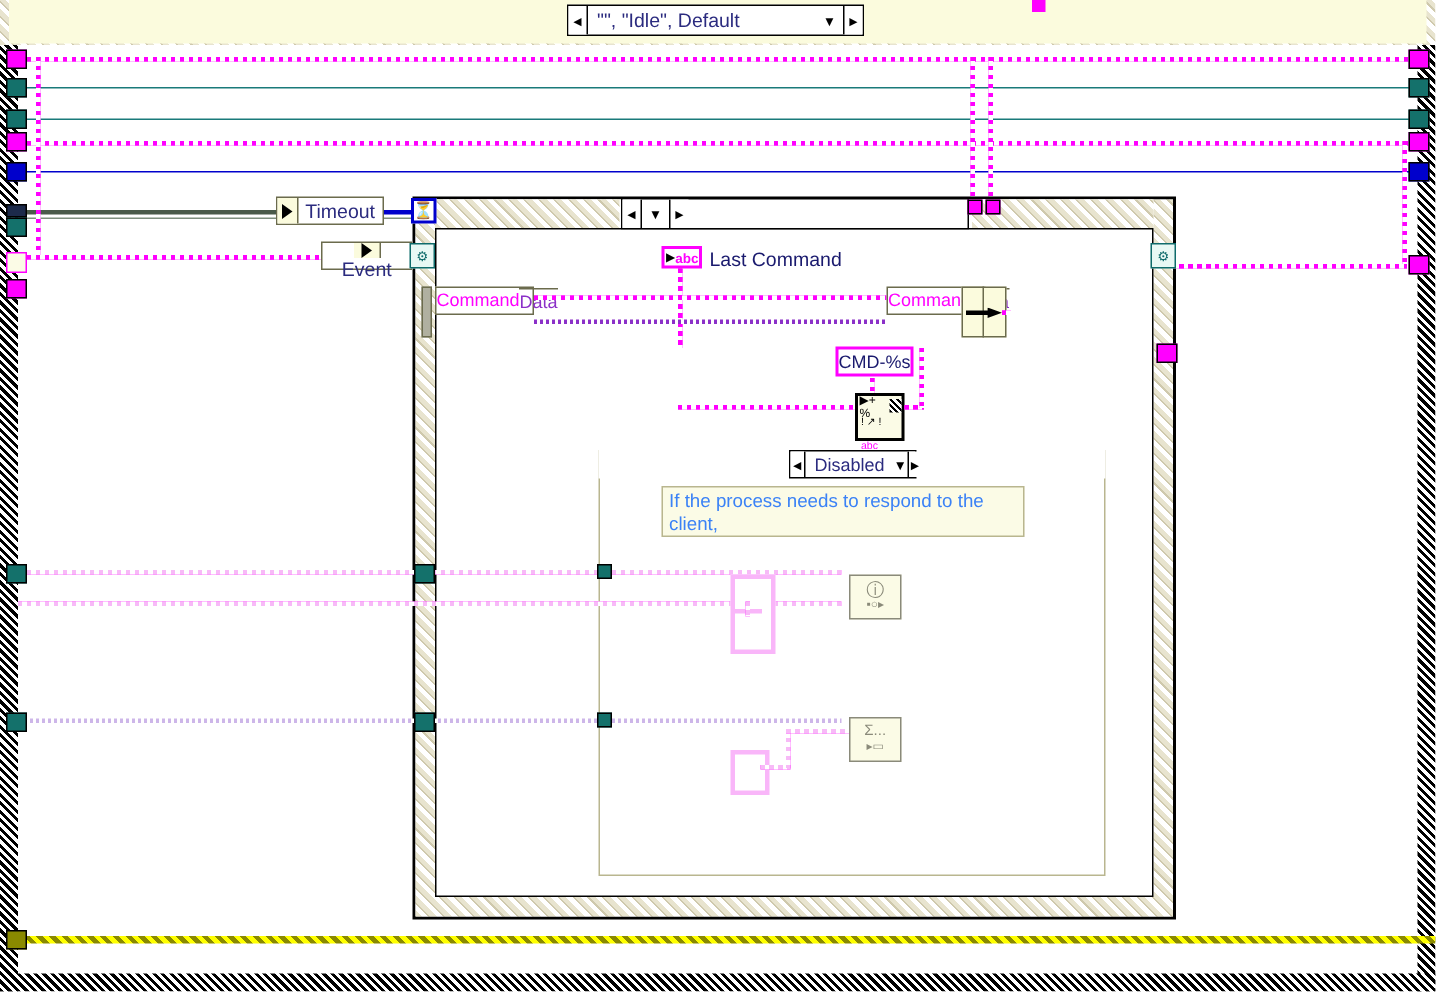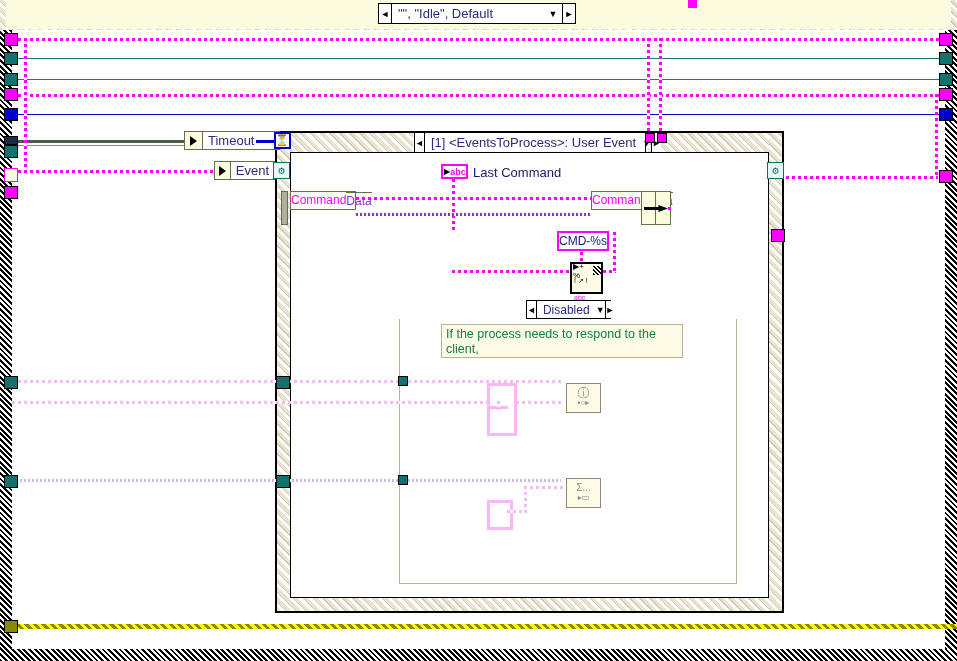--- a/index.html
+++ b/index.html
@@ -64,21 +64,21 @@
   .clusterNode .row{height:16px;display:flex;align-items:center;justify-content:center;
         font-size:12px;white-space:nowrap;}
   .clusterNode .row.sep{border-top:1px solid #6b6b4d;}
   .cmd-c{color:#ff00ff;}
   .data-c{color:#8b30c8;}
 
   .strconst{border:2px solid #ff00ff;background:#fff;font-size:12px;color:#1a1a6e;
             padding:1px 0;white-space:nowrap;}
 
   .commentbox{border:1px solid #b9b68f;background:#fbfbe6;
-              font-size:12.5px;color:#15803d;line-height:15px;padding:2px 4px;}
+              font-size:12.5px;color:#3b82f6;line-height:15px;padding:2px 4px;}
   .disabledtext{font-size:12.5px;color:#c5bcc9;white-space:nowrap;}
 
   .viNode{border:1px solid #8a8a7a;background:#fbfbe6;position:absolute;}
   .pinkNode{border:3px solid #f9b6f9;background:#fff;position:absolute;}
 
   .smallglyph{font-size:9px;color:#8a8a7a;display:flex;align-items:center;
               justify-content:center;height:100%;flex-direction:column;line-height:10px;}
 
   .tunnel{position:absolute;border:1px solid #000;}
   .label-mag{position:absolute;font-size:12px;color:#ff00ff;font-weight:bold;
@@ -152,43 +152,42 @@
   <div class="ab hatch" style="left:277px;top:133px;width:505px;height:478px;"></div>
 
   <div class="ab" style="left:290px;top:152px;width:479px;height:446px;background:#fff;border:1px solid #000;"></div>
 
   <div class="ab" style="left:290px;top:133px;width:479px;height:19px;background:#fff;"></div>
   <div class="ab hatch" style="left:290px;top:133px;width:123px;height:19px;"></div>
   <div class="ab hatch" style="left:648px;top:133px;width:121px;height:19px;"></div>
 
   <div class="ab selector" style="left:414px;top:132px;width:232px;">
     <div class="arrowbox">◄</div>
-    <div class="seltext">[1] &lt;EventsToProcess&gt;: User Event</div>
     <div class="chev">▼</div>
     <div class="arrowbox r">►</div>
   </div>
 
   <div class="ab tunnel" style="left:645px;top:133px;width:10px;height:10px;background:#ff00ff;"></div>
   <div class="ab tunnel" style="left:657px;top:133px;width:10px;height:10px;background:#ff00ff;"></div>
 
   <div class="ab tunnel" style="left:771px;top:229px;width:14px;height:13px;background:#ff00ff;"></div>
 
-  <div class="ab termbox" style="left:184px;top:131px;width:96px;">
+  <div class="ab termbox" style="left:184px;top:131px;width:72px;">
     <div class="arrowcell">
       <div class="tri"></div>
       </div>
     <div class="lbl">Timeout</div>
   </div>
   <div class="ab wire w-h blue thick" style="left:256px;top:140px;width:20px;"></div>
 
   <div class="ab icnbox" style="left:274px;top:132px;width:17px;height:17px;">
     <span style="font-size:11px;color:#0000cc;">⏳</span>
   </div>
 
-  <div class="ab termbox" style="left:214px;top:161px;width:61px;">
+  <div class="ab termbox" style="left:214px;top:161px;width:61px;flex-direction:column;">
     <div class="arrowcell">
       <div class="tri"></div>
       </div>
     <div class="lbl">Event</div>
   </div>
   <div class="ab wire w-h teal thick" style="left:274px;top:170px;width:7px;"></div>
 
   <div class="ab icnbox teal" style="left:273px;top:162px;width:17px;height:17px;">
     <span style="font-size:9px;color:#0f6b6b;">⚙</span>
   </div>

